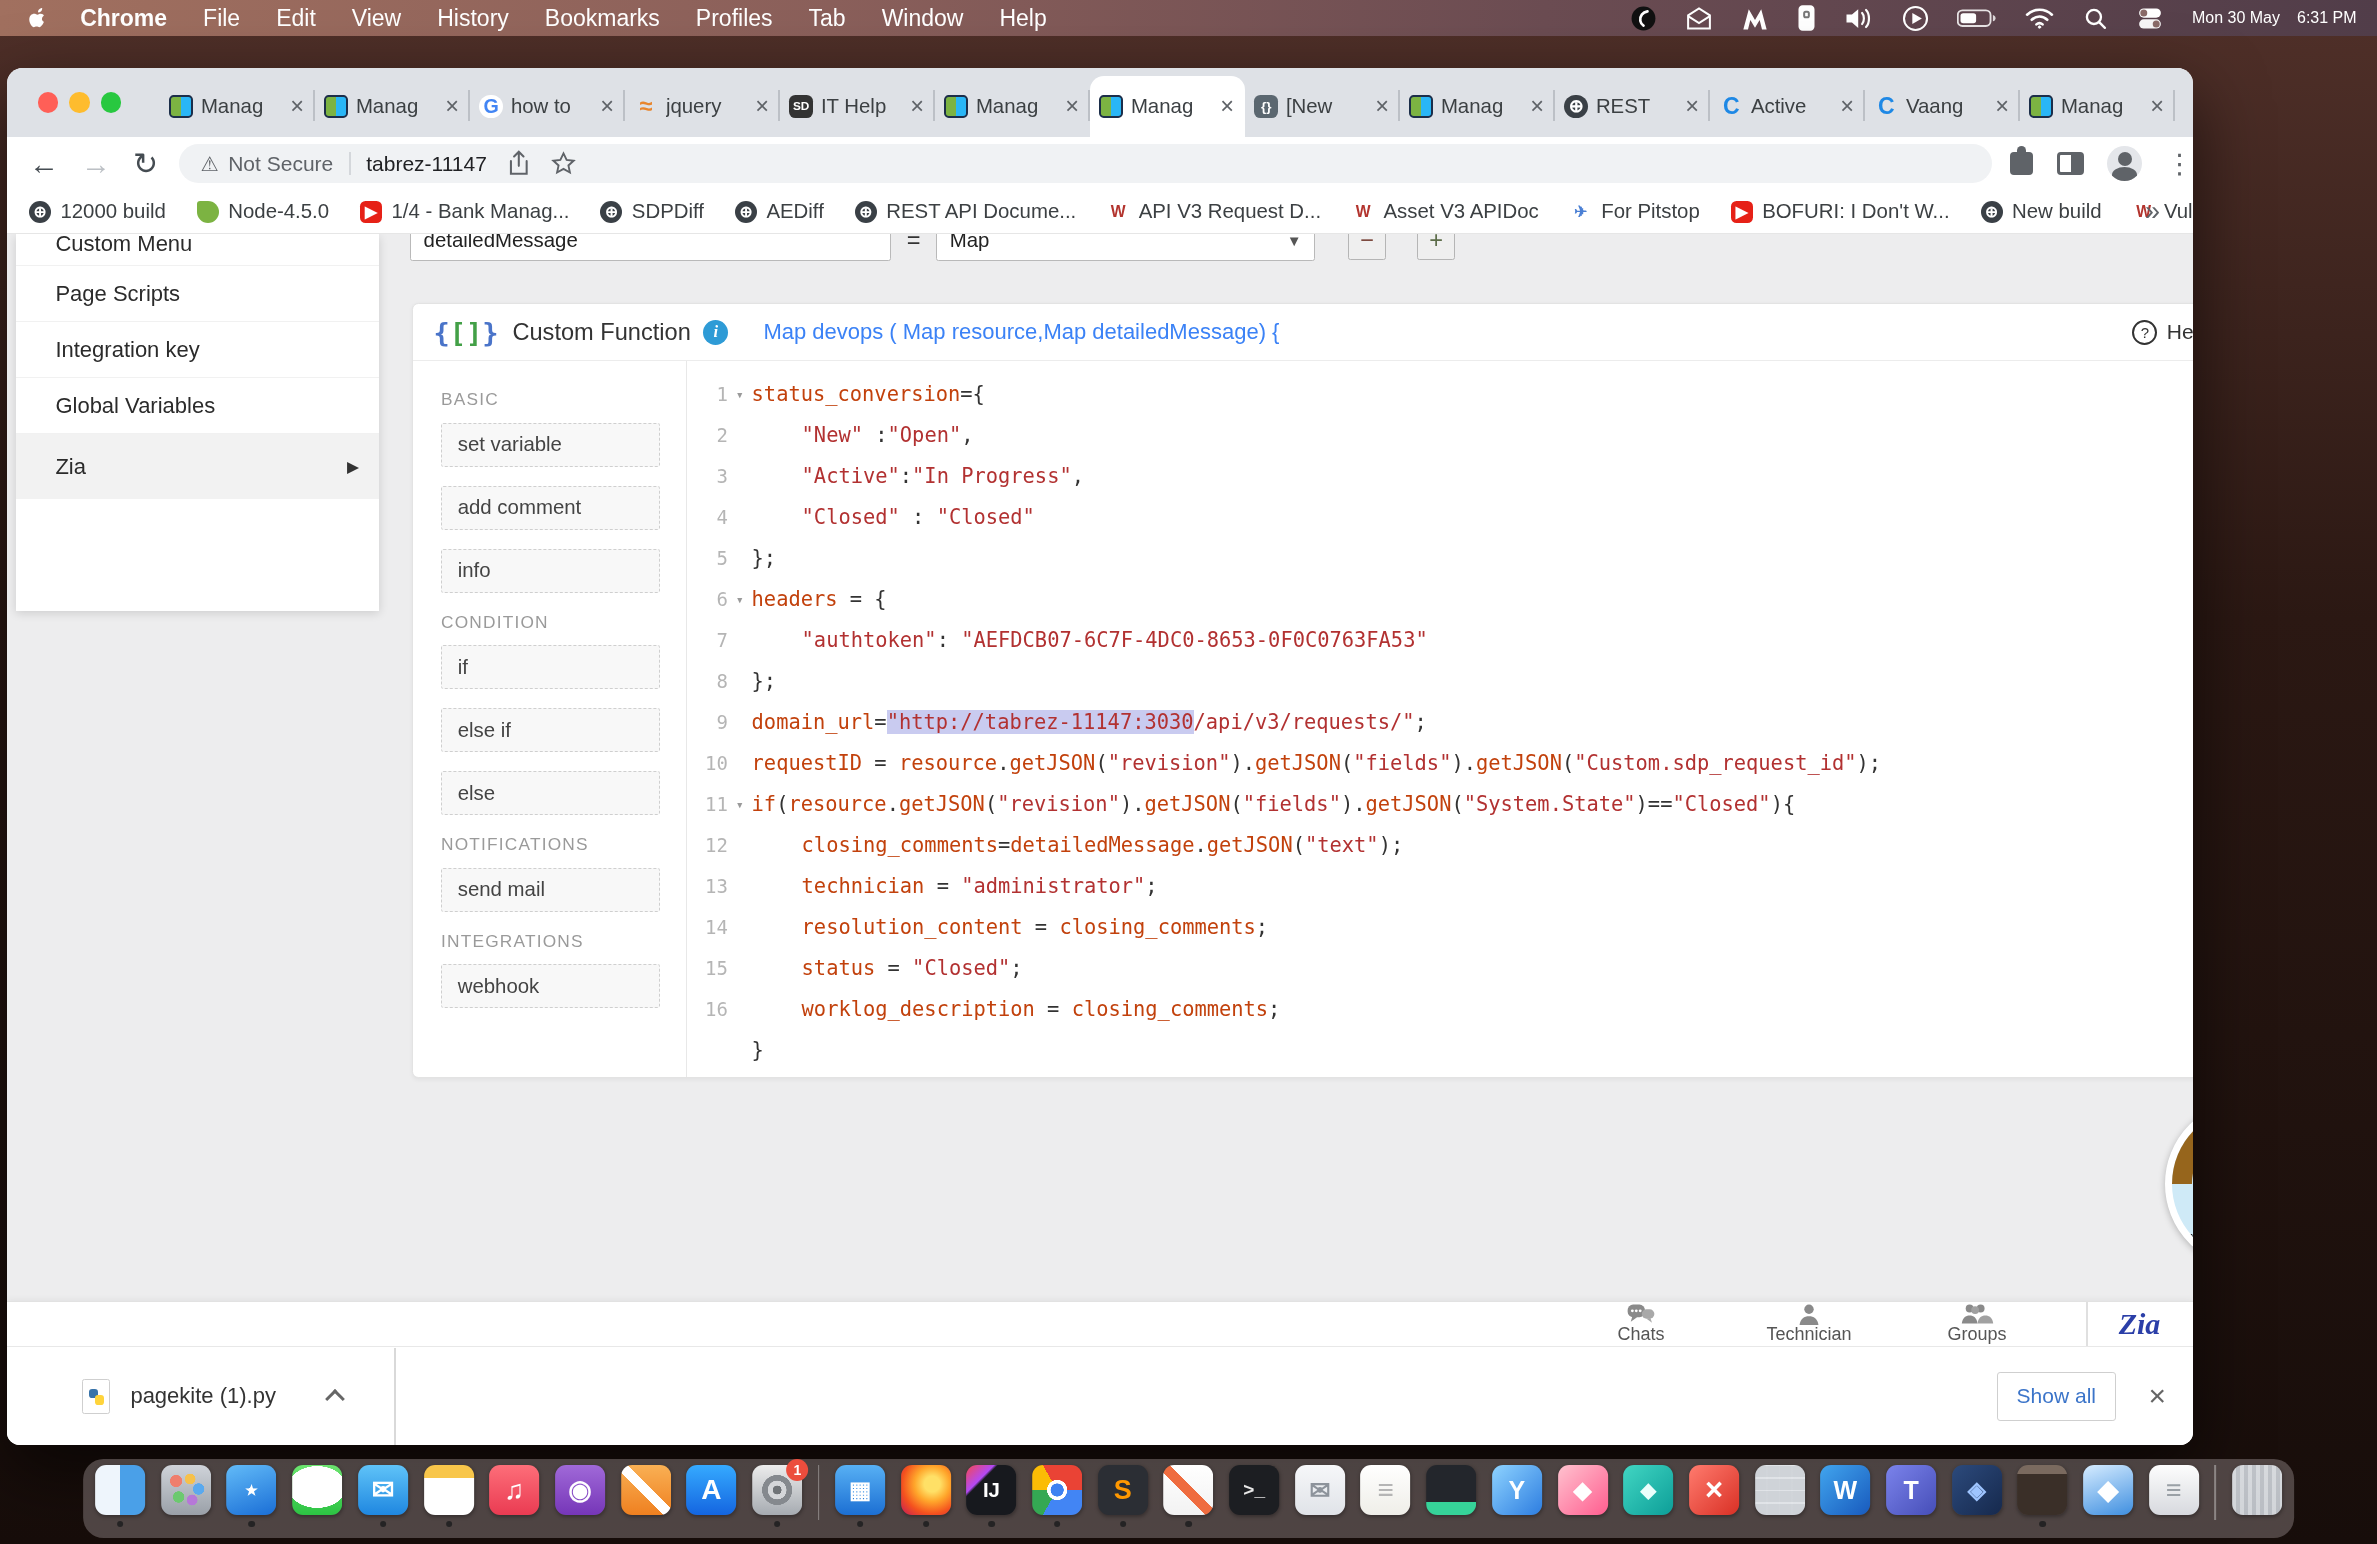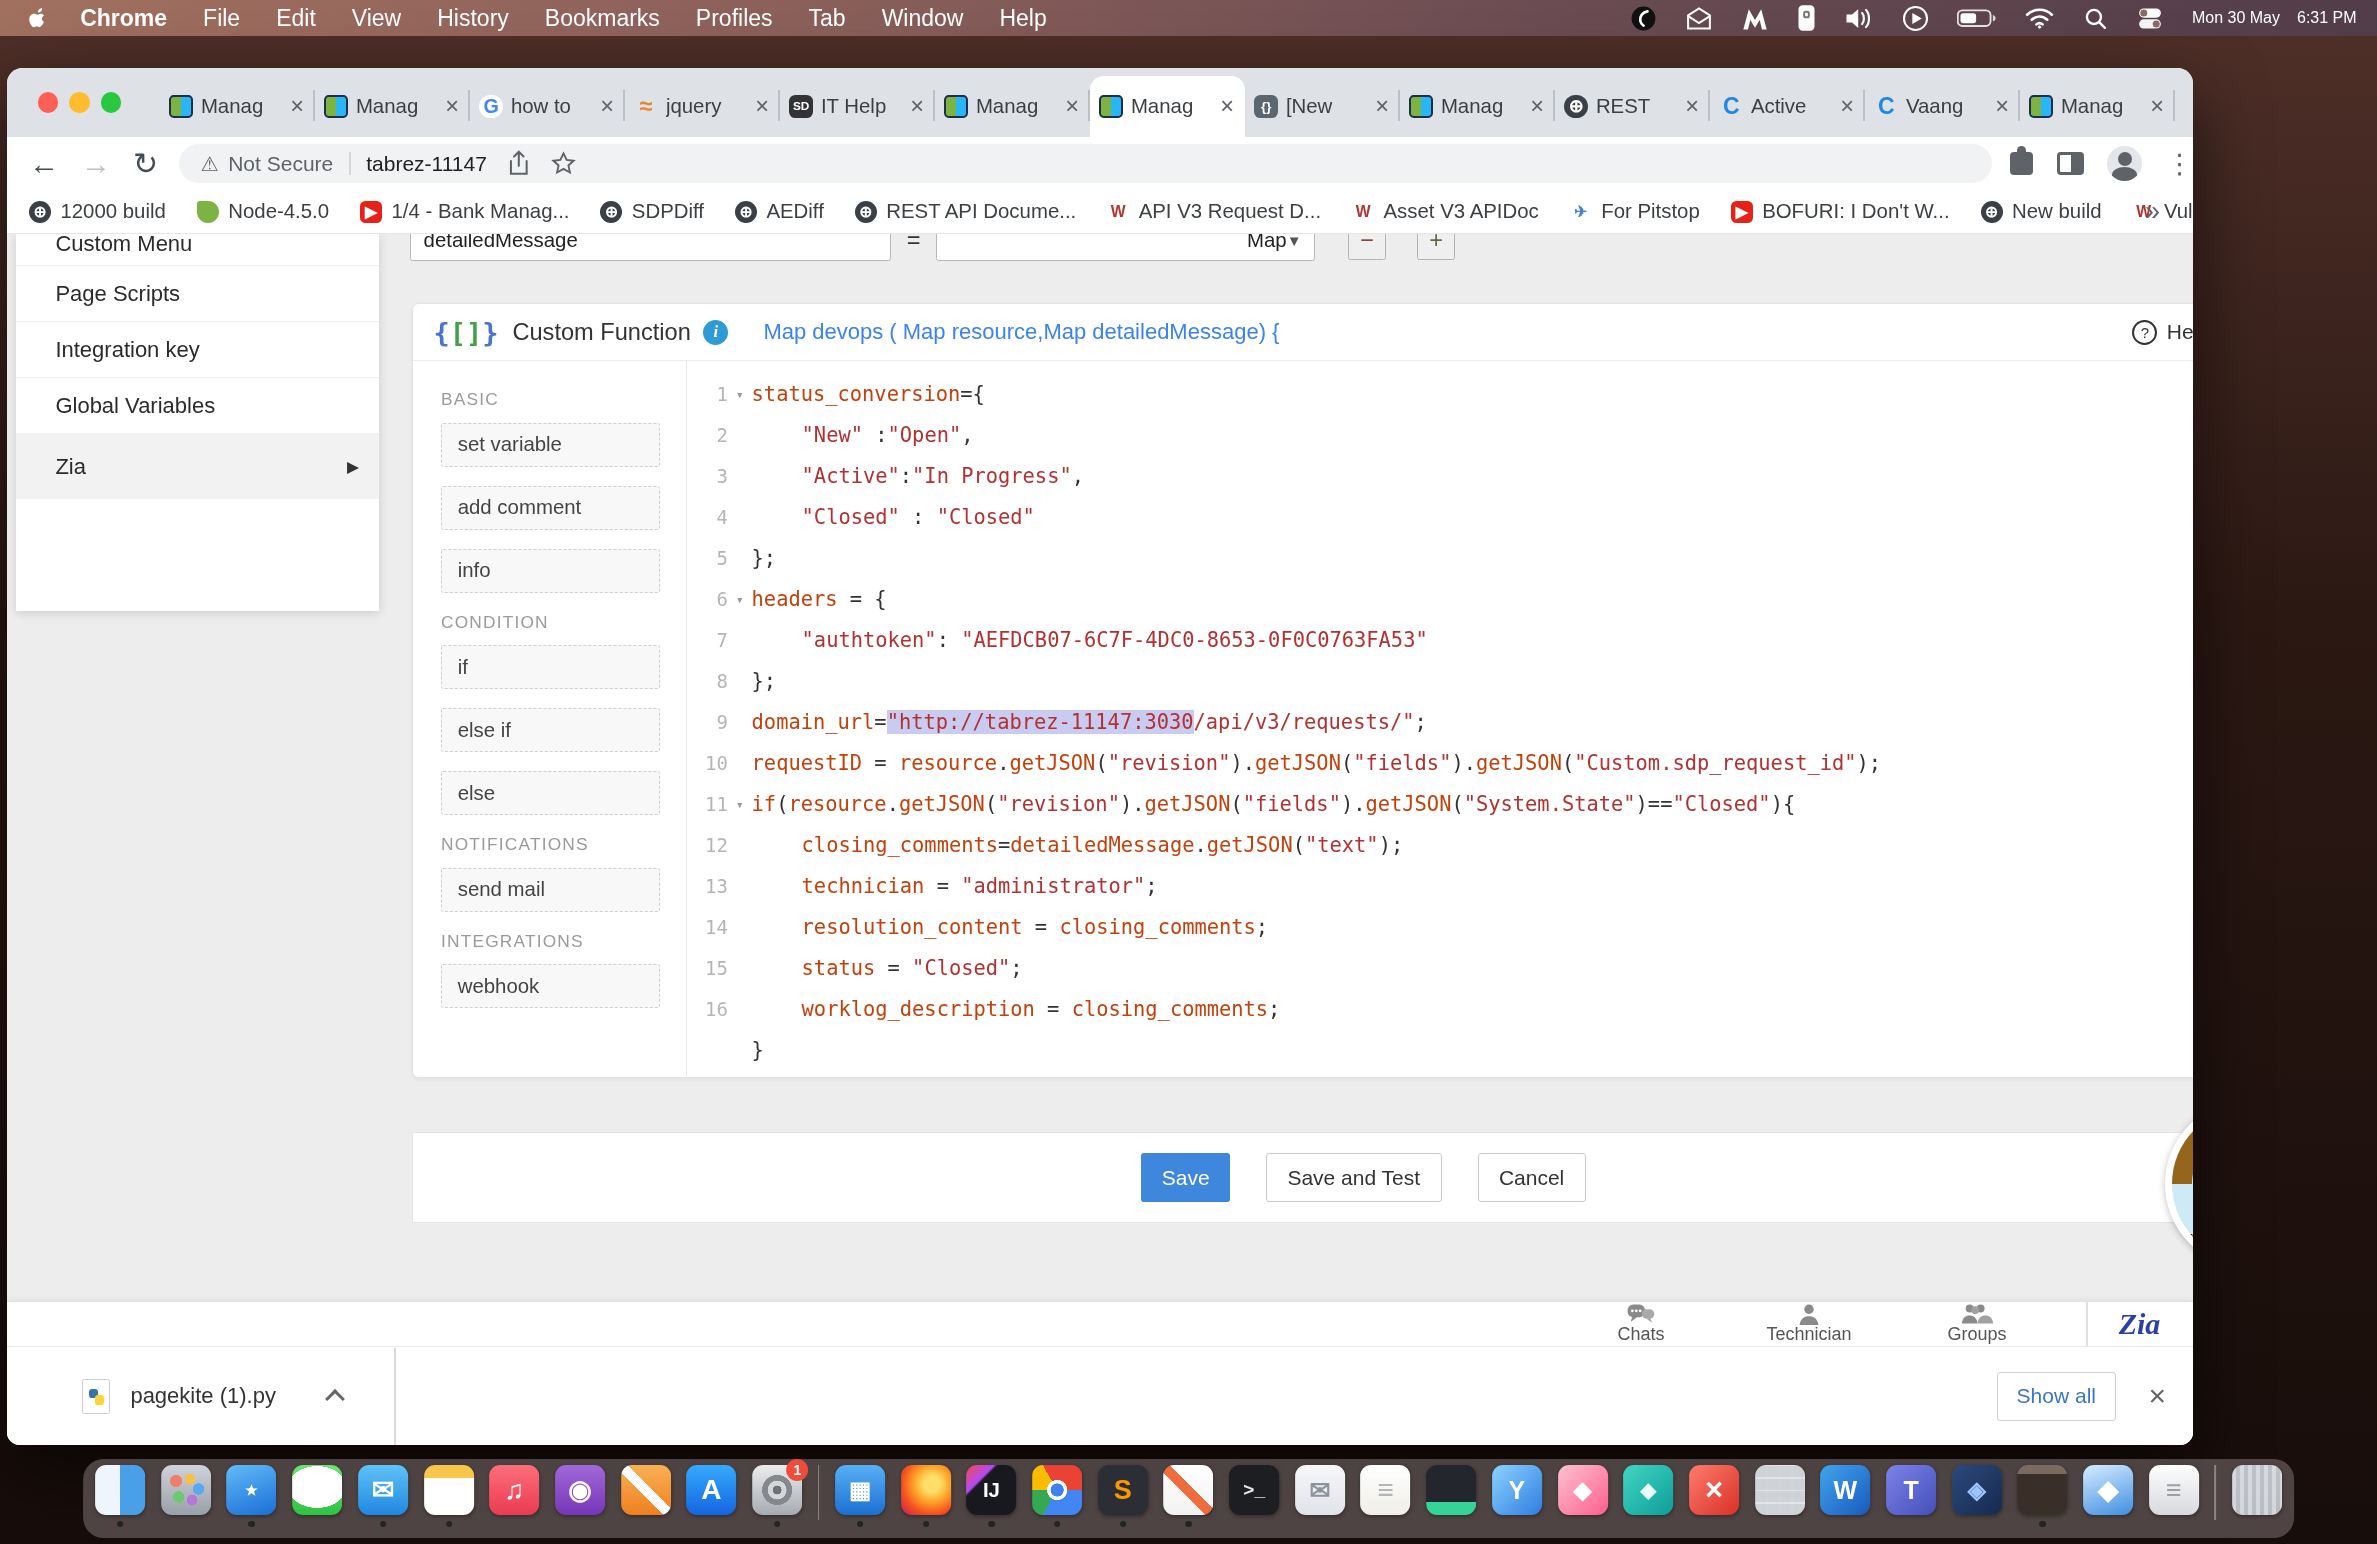--- a/index.html
+++ b/index.html
@@ -82,21 +82,21 @@
   .sbitem:first-child span{margin-top:-3.1px}
   .sbitem.active{background:#f2f2f2;height:66px}
   .sbitem .arrow{position:absolute;right:20.4px;font-size:15.7px;color:#333}
 
   .paramrow{position:absolute;left:403px;top:0;width:1069px;height:28px;overflow:hidden}
   .paramrow .inner{display:flex;align-items:center;margin-top:-14px}
   .pr-input{width:481px;height:41px;background:#fff;border:1.6px solid #b9b9b9;border-radius:2.4px;
     display:flex;align-items:center;padding-left:12.6px;font-size:20.4px;color:#222}
   .pr-eq{font-size:23.6px;color:#333;margin:0 15.7px}
   .pr-select{width:379px;height:41px;background:#fff;border:1.6px solid #b9b9b9;border-radius:2.4px;
-    display:flex;align-items:center;justify-content:flex-end;padding:0 12.6px;font-size:20.4px;color:#222}
+    display:flex;align-items:center;justify-content:space-between;padding:0 12.6px;font-size:20.4px;color:#222}
   .pr-select .caret{font-size:15px;color:#555}
   .pr-btn{width:38px;height:38px;margin-left:33px;background:#efefef;border:1.6px solid #b5b5b5;border-radius:2.4px;
     display:flex;align-items:center;justify-content:center;font-size:23.6px}
   .pr-btn.minus{color:#7d4a3f}.pr-btn.plus{color:#5d6d4a;margin-left:31px}
 
   .card{position:absolute;left:405px;top:69px;width:1903px;height:775px;background:#fff;border:1.6px solid #e3e3e3;
     border-radius:6.3px;box-shadow:0 1.6px 4.7px rgba(0,0,0,.05);display:flex;flex-direction:column;overflow:hidden}
   .card-header{height:57px;border-bottom:1.6px solid #ececec;display:flex;align-items:center;padding:0 20.4px;flex:0 0 57px;position:relative}
   .fnicon{font-family:"DejaVu Sans Mono",monospace;font-size:27px;font-weight:bold}
   .fnicon .b{color:#4a74c9}.fnicon .g{color:#43a047}
@@ -527,25 +527,20 @@
               <div class="codeline"><span class="lnum">12</span><span class="fold"></span><span class="ctext ind1"><span class="tok-v">closing_comments</span><span class="tok-p">=</span><span class="tok-v">detailedMessage</span><span class="tok-p">.</span><span class="tok-v">getJSON</span><span class="tok-p">(</span><span class="tok-s">"text"</span><span class="tok-p">);</span></span></div>
               <div class="codeline"><span class="lnum">13</span><span class="fold"></span><span class="ctext ind1"><span class="tok-v">technician</span><span class="tok-p"> = </span><span class="tok-s">"administrator"</span><span class="tok-p">;</span></span></div>
               <div class="codeline"><span class="lnum">14</span><span class="fold"></span><span class="ctext ind1"><span class="tok-v">resolution_content</span><span class="tok-p"> = </span><span class="tok-v">closing_comments</span><span class="tok-p">;</span></span></div>
               <div class="codeline"><span class="lnum">15</span><span class="fold"></span><span class="ctext ind1"><span class="tok-v">status</span><span class="tok-p"> = </span><span class="tok-s">"Closed"</span><span class="tok-p">;</span></span></div>
               <div class="codeline"><span class="lnum">16</span><span class="fold"></span><span class="ctext ind1"><span class="tok-v">worklog_description</span><span class="tok-p"> = </span><span class="tok-v">closing_comments</span><span class="tok-p">;</span></span></div>
               <div class="codeline"><span class="lnum"></span><span class="fold"></span><span class="ctext"><span class="tok-p">}</span></span></div>
             </div>
         </div>
       </div>
 
-      <div class="footerbar">
-        <div class="btn primary">Save</div>
-        <div class="btn plain">Save and Test</div>
-        <div class="btn plain">Cancel</div>
-      </div>
 
       <div class="esm">
         <span class="ribbon"></span>
         <span class="newt">NEW</span>
         <span class="spark" style="right:31px;top:17.3px;width:28px;height:28px"></span>
         <span class="spark" style="right:69px;top:35px;width:17.3px;height:17.3px"></span>
         <span class="spark" style="right:46px;top:50px;width:22px;height:22px"></span>
         <div class="lines">
           <div>Enterprise</div>
           <div>Service</div>

